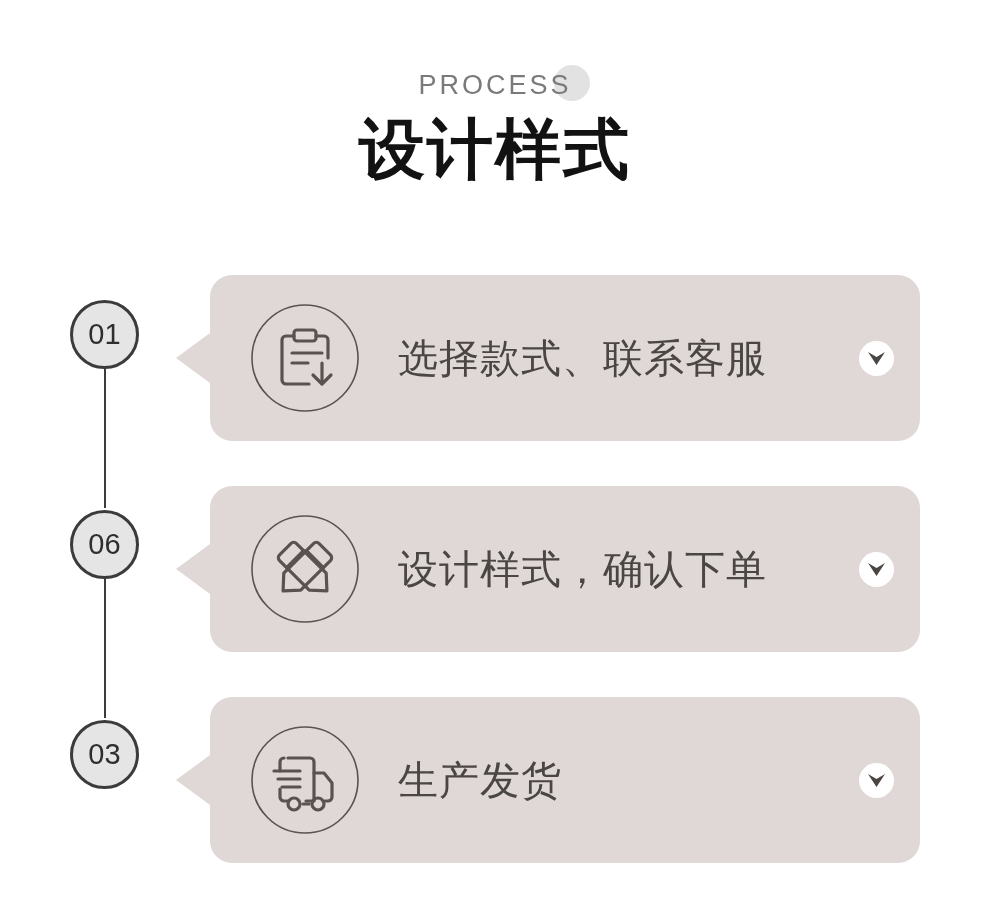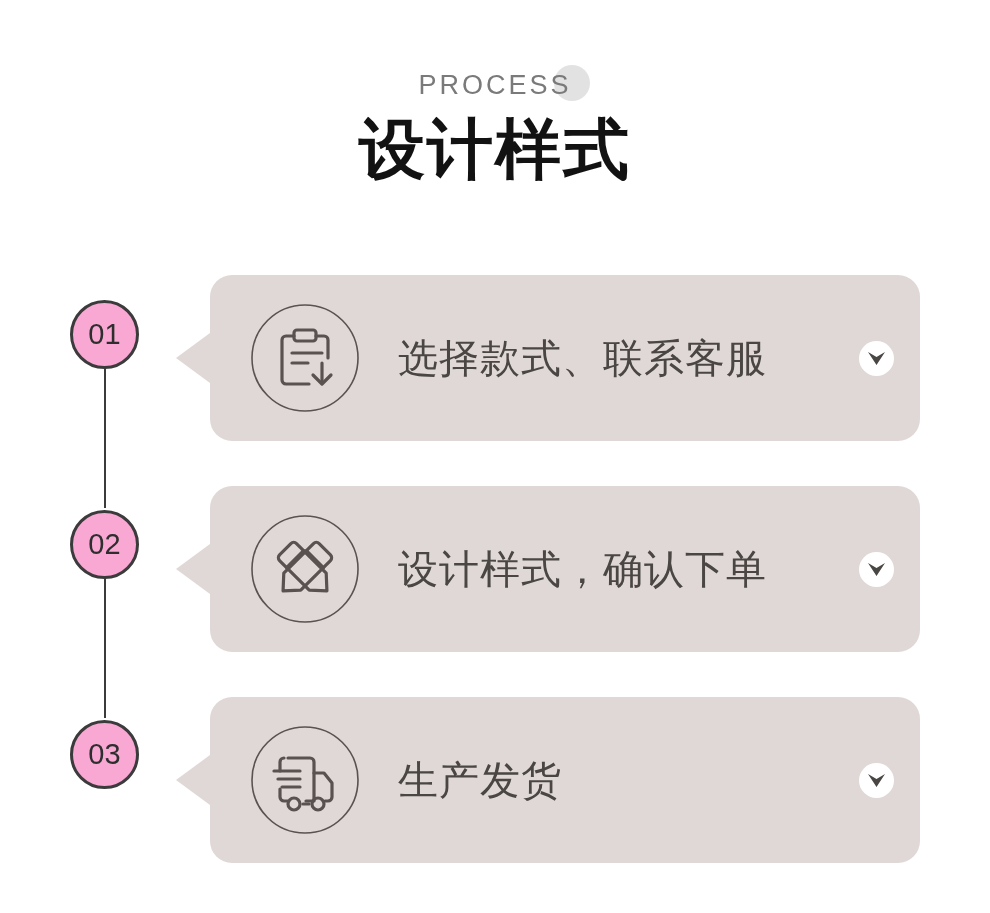--- a/index.html
+++ b/index.html
@@ -81,21 +81,21 @@
   .tl-line.seg1 { top: 68px;  height: 140px; }
   .tl-line.seg2 { top: 278px; height: 140px; }
 
   .tl-node {
     position: absolute;
     left: 0;
     width: 69px;
     height: 69px;
     border: 3px solid #3b3b3b;
     border-radius: 50%;
-    background: #f9a8d4;
+    background: #e5e5e5;
     display: flex;
     align-items: center;
     justify-content: center;
     font-size: 29px;
     color: #2e2e2e;
     font-weight: 400;
     letter-spacing: 0px;
   }
   .tl-node.n1 { top: 0px; }
   .tl-node.n2 { top: 210px; }
@@ -174,21 +174,21 @@
   </div>
 
   <div class="timeline">
     <div class="tl-line seg1"></div>
     <div class="tl-line seg2"></div>
 
     <div class="tl-node n1">
       <span>01</span>
     </div>
     <div class="tl-node n2">
-      <span>02</span>
+      <span>06</span>
     </div>
     <div class="tl-node n3">
       <span>03</span>
     </div>
   </div>
 
   <div class="card c1">
     <span class="card-pointer"></span>
 
     <span class="card-icon">

